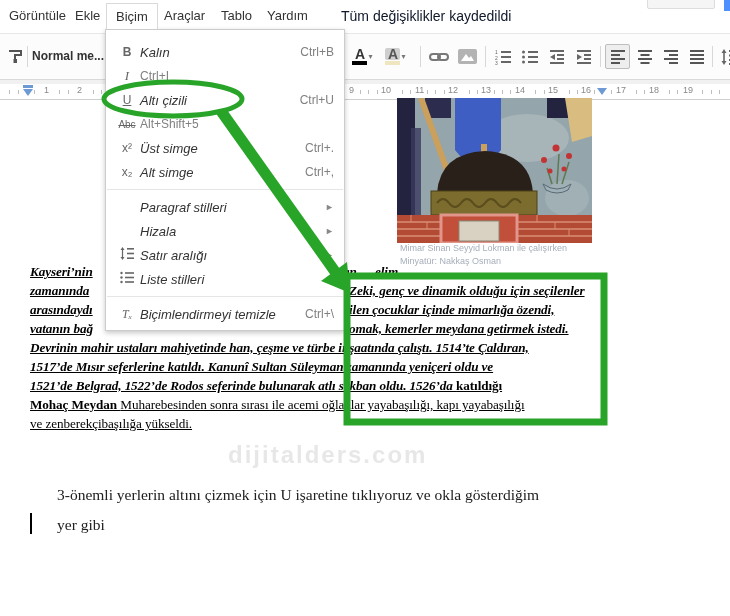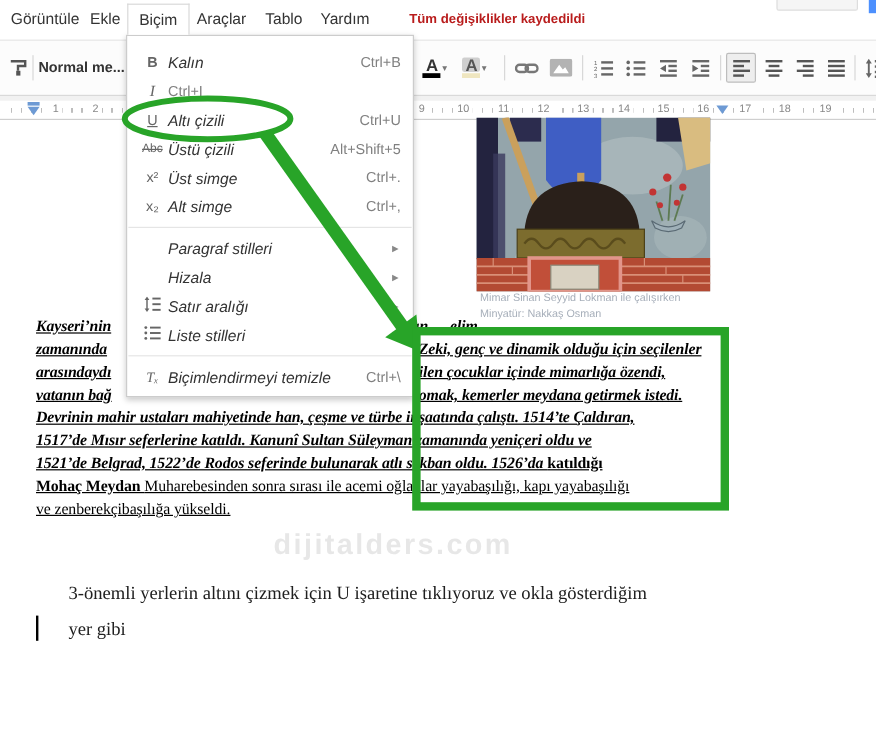--- a/index.html
+++ b/index.html
@@ -3,21 +3,21 @@
 <meta charset="utf-8">
 <style>
   html,body{margin:0;padding:0;}
   body{font-family:"Liberation Sans",sans-serif;}
   #screen{position:relative;width:730px;height:616px;background:#fff;overflow:hidden;}
 
   
   .menubar{position:absolute;left:0;top:0;width:730px;height:33px;background:#fff;}
   .menubar-item{position:absolute;top:3px;height:25px;line-height:25px;padding:0 9px;font-size:13px;color:#333;cursor:default;}
   .menubar-item.active{background:#fff;border:1px solid #d9d9d9;border-bottom:none;z-index:61;}
-  .menubar-status{position:absolute;top:4px;left:341px;font-size:11px;color:#b91c1c;line-height:25px;font-weight:bold;}
+  .menubar-status{position:absolute;top:4px;left:341px;font-size:14px;color:#0f172a;line-height:25px;}
   .btn-sliver-gray{position:absolute;left:647px;top:-2px;width:66px;height:9px;background:#f5f5f5;border:1px solid #ddd;border-radius:0 0 2px 2px;}
   .btn-sliver-blue{position:absolute;left:724px;top:0;width:6px;height:11px;background:#4d90fe;}
 
   
   .toolbar{position:absolute;left:0;top:33px;width:730px;height:45px;background:#fcfcfc;border-top:1px solid #e7e7e7;border-bottom:1px solid #d9d9d9;}
   .tb-strip{position:absolute;left:0;top:80px;width:730px;height:4px;background:#f1f1f1;}
   .tb-sep{position:absolute;top:12px;width:1px;height:21px;background:#d8d8d8;}
   .tb-btn{position:absolute;top:10px;width:25px;height:25px;display:flex;align-items:center;justify-content:center;border-radius:2px;}
   .tb-btn.selected{border:1px solid #bdbdbd;background:#eee;box-sizing:border-box;}
   .style-dd{position:absolute;left:32px;top:10px;height:25px;line-height:25px;font-size:12px;font-weight:bold;color:#333;}
@@ -302,21 +302,20 @@
       <span class="menu-ico ico-italic">I</span>
       <span class="menu-short">Ctrl+I</span>
     </div>
     <div class="menu-row">
       <span class="menu-ico ico-underline">U</span>
       <span class="menu-label">Altı çizili</span>
       <span class="menu-short">Ctrl+U</span>
     </div>
     <div class="menu-row">
       <span class="menu-ico ico-strike">Abc</span>
-      <span class="menu-label">Üstü çizili</span>
       <span class="menu-short">Alt+Shift+5</span>
     </div>
     <div class="menu-row">
       <span class="menu-ico">x²</span>
       <span class="menu-label">Üst simge</span>
       <span class="menu-short">Ctrl+.</span>
     </div>
     <div class="menu-row">
       <span class="menu-ico">x₂</span>
       <span class="menu-label">Alt simge</span>

